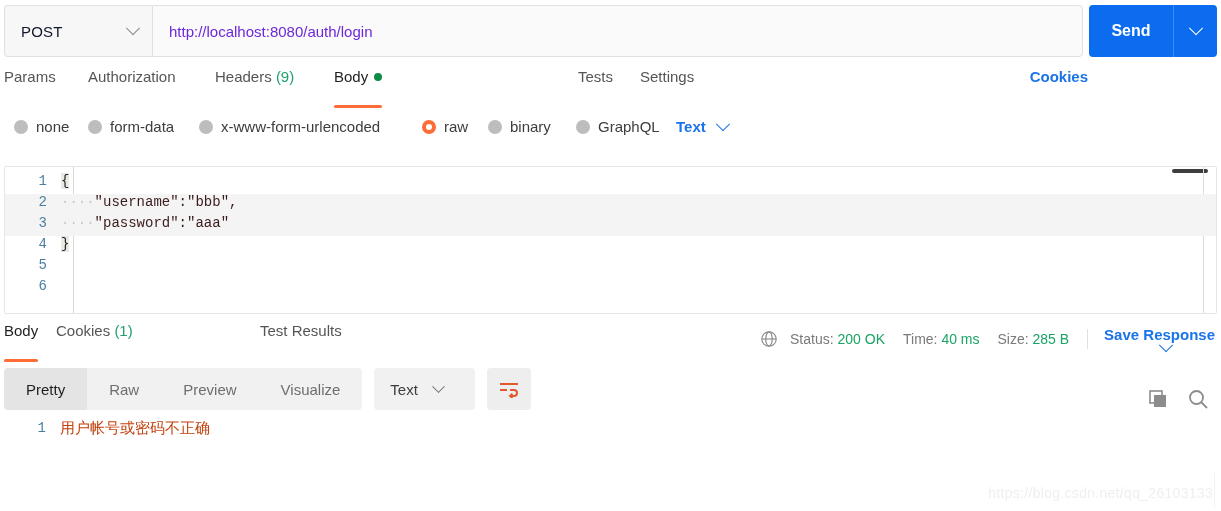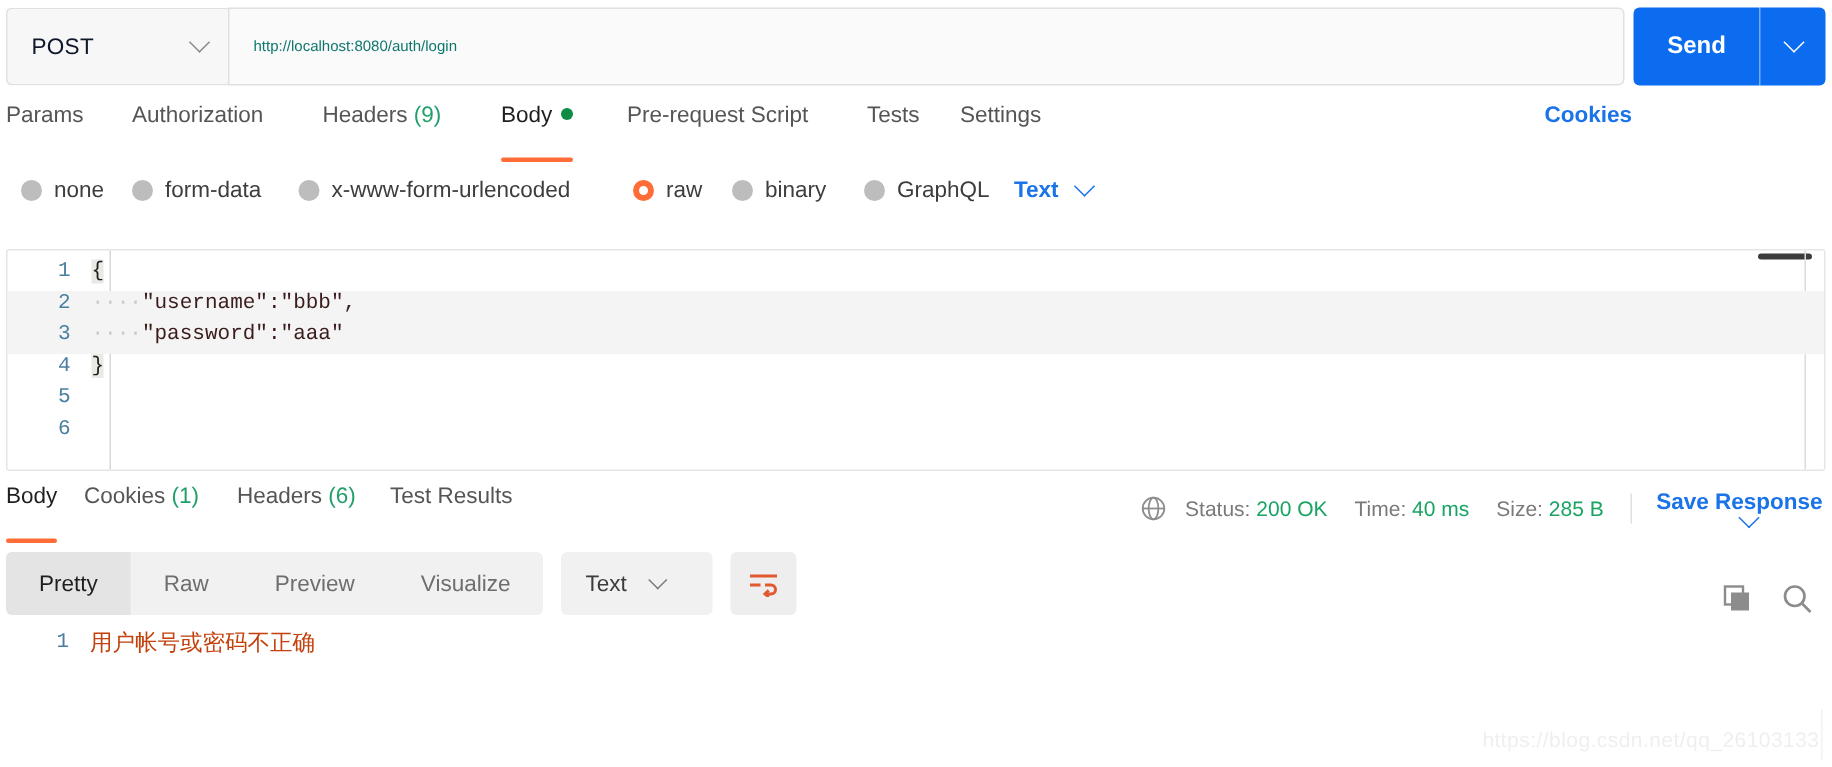--- a/index.html
+++ b/index.html
@@ -29,21 +29,21 @@
   .chev.blue { border-color: #1a73e8; }
   .chev.white { border-color: #ffffff; }
   .url-box {
     flex: 1; margin-right: 6px;
     border: 1px solid #e0e0e0;
     border-radius: 0 4px 4px 0;
     background: #fafafa;
     display: flex; align-items: center; padding: 0 16px;
     cursor: text;
   }
-  .url-text { font-size: 10px; color: #0f766e; }
+  .url-text { font-size: 15px; color: #6d28d9; }
   .send-wrap { display: flex; margin-right: 4px; }
   .send-btn {
     background: #0b6cf0; color: #fff; border: none;
     width: 84px; border-radius: 4px 0 0 4px;
     font-size: 16px; font-weight: bold; font-family: "Liberation Sans", sans-serif;
     cursor: pointer;
   }
   .send-caret {
     background: #0b6cf0; width: 44px; border-radius: 0 4px 4px 0;
     border: none; border-left: 1px solid #3b8bf5;
@@ -136,21 +136,20 @@
         <span class="chev white"></span>
       </div>
     </div>
   </div>
 
   <div class="req-tabs">
     <div class="tab" style="left:4px"><span>Params</span></div>
     <div class="tab" style="left:88px"><span>Authorization</span></div>
     <div class="tab" style="left:215px"><span>Headers</span> <span class="cnt">(9)</span></div>
     <div class="tab active" style="left:334px"><span>Body</span><span class="greendot"></span><span class="ul"></span></div>
-    <div class="tab" style="left:418px"><span>Pre-request Script</span></div>
     <div class="tab" style="left:578px"><span>Tests</span></div>
     <div class="tab" style="left:640px"><span>Settings</span></div>
     <div class="cookies-link">Cookies</div>
   </div>
 
   <div class="body-row">
     <div class="radio-item" style="left:14px">
       <span class="radio"></span>
       <span class="radio-label">none</span>
     </div>
@@ -208,21 +207,20 @@
         <div class="ln-row">
           <span class="ln-num">6</span>
           <span class="ln-code"></span>
         </div>
       </div>
   </div>
 
   <div class="res-tabs">
     <div class="tab active" style="left:4px"><span>Body</span><span class="ul"></span></div>
     <div class="tab" style="left:56px"><span>Cookies</span> <span class="cnt">(1)</span></div>
-    <div class="tab" style="left:158px"><span>Headers</span> <span class="cnt">(6)</span></div>
     <div class="tab" style="left:260px"><span>Test Results</span></div>
 
     <div class="res-meta">
       <svg class="globe" viewBox="0 0 20 20">
         <circle cx="10" cy="10" r="8" fill="none" stroke="#8c8c8c" stroke-width="1.3"></circle>
         <ellipse cx="10" cy="10" rx="3.6" ry="8" fill="none" stroke="#8c8c8c" stroke-width="1.3"></ellipse>
         <line x1="2" y1="10" x2="18" y2="10" stroke="#8c8c8c" stroke-width="1.3"></line>
       </svg>
       <span class="meta-item"><span>Status:</span> <span class="meta-val">200 OK</span></span>
       <span class="meta-item"><span>Time:</span> <span class="meta-val">40 ms</span></span>

